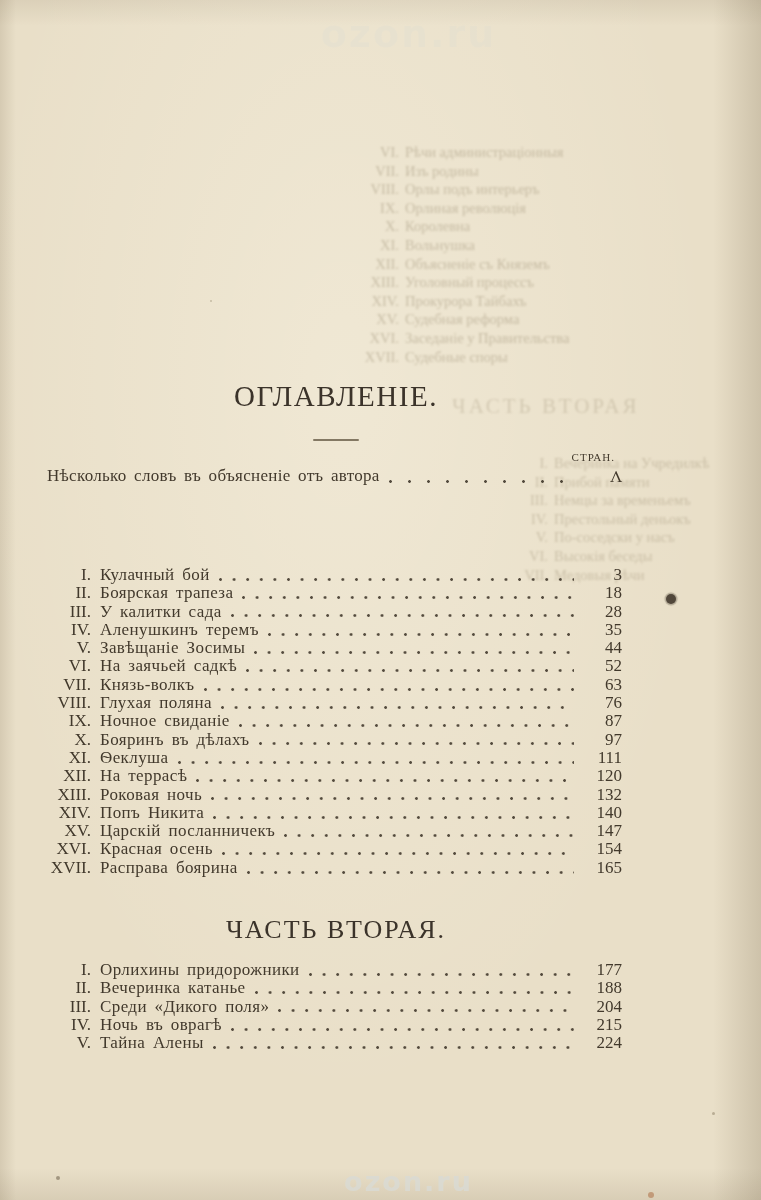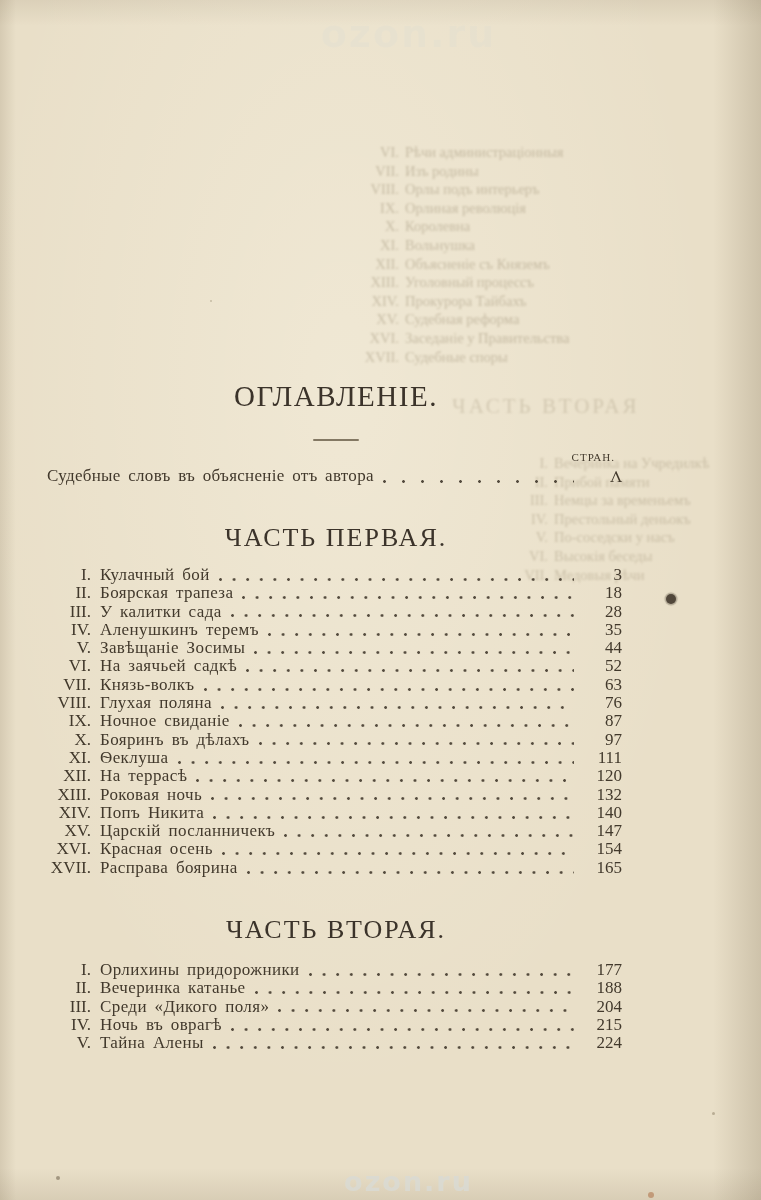--- a/index.html
+++ b/index.html
@@ -170,26 +170,25 @@
   <div class="speck speck-c"></div>
   <div class="speck speck-d"></div>
 
   <div class="content">
 
     <div class="page-title">ОГЛАВЛЕНІЕ.</div>
     <div class="title-rule"></div>
     <div class="stran">СТРАН.</div>
 
     <div class="preface-row">
-      <span class="label">Судебные словъ въ объясненіе отъ автора</span>
+      <span class="label">Нѣсколько словъ въ объясненіе отъ автора</span>
       <span class="dots"></span>
       <span class="pg"><span class="flip">V</span></span>
     </div>
 
-    <div class="part-heading" id="part1-heading">ЧАСТЬ ПЕРВАЯ.</div>
 
     <div class="toc-list" id="part1-list">
       <div class="toc-row">
           <span class="num">I.</span>
           <span class="toc-title">Кулачный бой</span>
           <span class="dots"></span>
           <span class="pg">3</span>
         </div>
       <div class="toc-row">
           <span class="num">II.</span>

